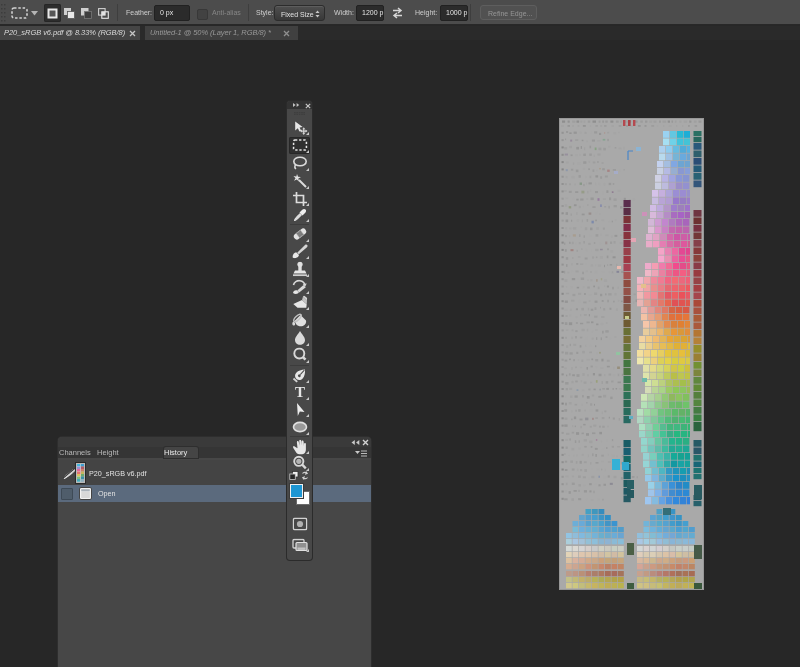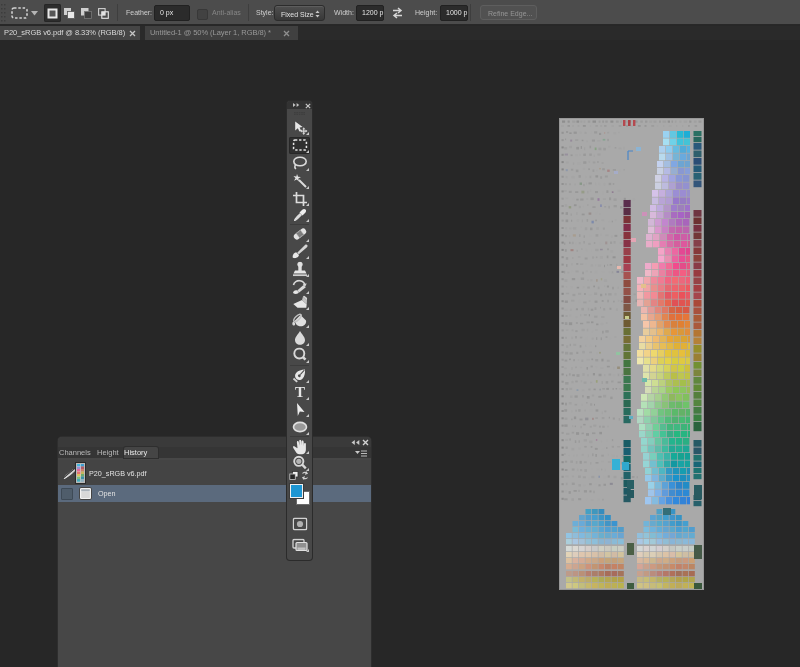--- a/index.html
+++ b/index.html
@@ -11,31 +11,31 @@
     border-bottom:1px solid #282828; }
   #optbar .lbl { position:absolute; font-size:7px; color:#cfcfcf; top:9px; letter-spacing:0; }
   #optbar .lbl.dis { color:#868686; }
   .inp { position:absolute; top:5px; height:16px; background:#2b2b2b; border:1px solid #212121;
     border-radius:2px; color:#e6e6e6; font-size:7px; line-height:14px; padding-left:5px; white-space:nowrap; }
   .vdiv { position:absolute; top:4px; width:1px; height:17px; background:#3e3e3e; }
   .modebtn { position:absolute; top:4px; width:17px; height:18px; border-radius:2px; }
   .modebtn.on { background:#2d2d2d; box-shadow:inset 0 0 0 1px #262626; }
   
   #tabbar { position:absolute; left:0; top:26px; width:800px; height:14px; background:#2a2a2a; }
-  .tab { position:absolute; top:0; height:14px; font-size:7.5px; line-height:14px; white-space:nowrap; letter-spacing:-0.05px; }
+  .tab { position:absolute; top:0; height:14px; font-size:7.5px; line-height:14px; white-space:nowrap; letter-spacing:-0.05px;font-style:italic; }
   
   #panel { position:absolute; left:58px; top:437px; width:313px; height:230px;
     background:#474747; border-radius:4px 4px 0 0; box-shadow:0 0 0 1px #2e2e2e; }
   #panel .hdr { position:absolute; left:0; top:0; width:100%; height:10px; background:#3a3a3a;
     border-radius:4px 4px 0 0; }
   #panel .tabsrow { position:absolute; left:0; top:10px; width:100%; height:11px; background:#353535; }
   #panel .ptab { position:absolute; top:0; height:11px; font-size:7.5px; line-height:12px;
     color:#b9b9b9; text-align:left; }
   #panel .ptab.act { background:#454545; color:#e8e8e8; border-radius:2px 2px 0 0;
-    box-shadow:0 0 0 1px #2e2e2e; }
+    box-shadow:0 0 0 1px #2e2e2e;margin-left:40px; }
   .hrow { position:absolute; left:0; width:100%; height:17px; font-size:7.2px; color:#e2e2e2;padding-left:39px; }
   
   #tools { position:absolute; left:287px; top:101px; width:25px; height:459px;
     background:#484848; border-radius:3px; box-shadow:0 0 0 1px #2b2b2b; }
   #tools .thdr { position:absolute; left:0; top:0; width:100%; height:8px;
     background:#323232; border-radius:3px 3px 0 0; }
   .tool { position:absolute; left:2px; width:21px; height:17px; }
   .tool.sel { background:#2f2f2f; border-radius:2px; box-shadow:inset 0 0 0 1px #272727; left:2px; width:21px; }
   .tool svg { position:absolute; left:50%; top:50%; transform:translate(-50%,-50%); }
   .flyout { position:absolute; right:1px; bottom:1px; width:0; height:0;

